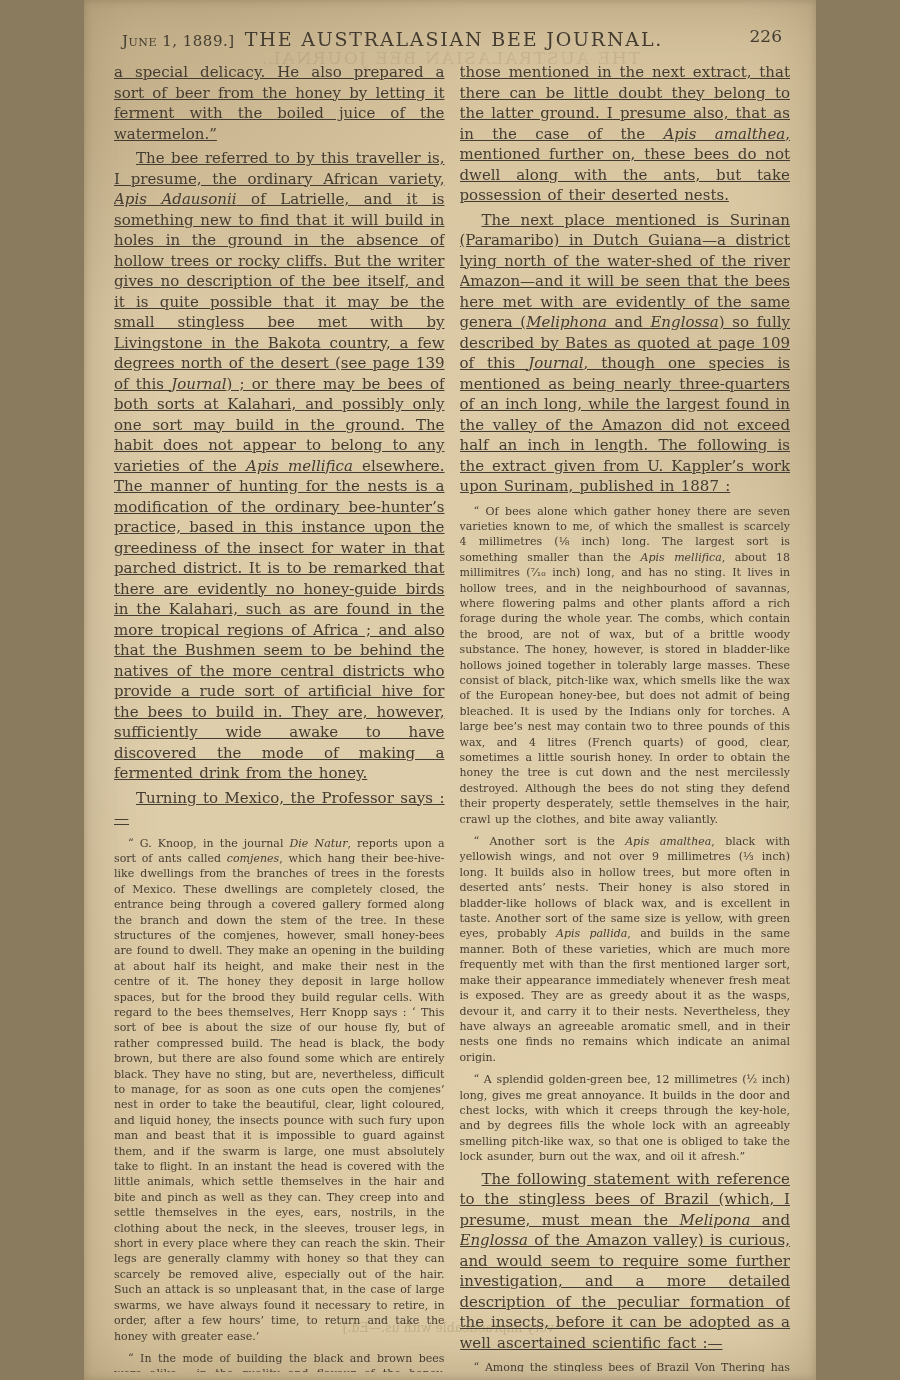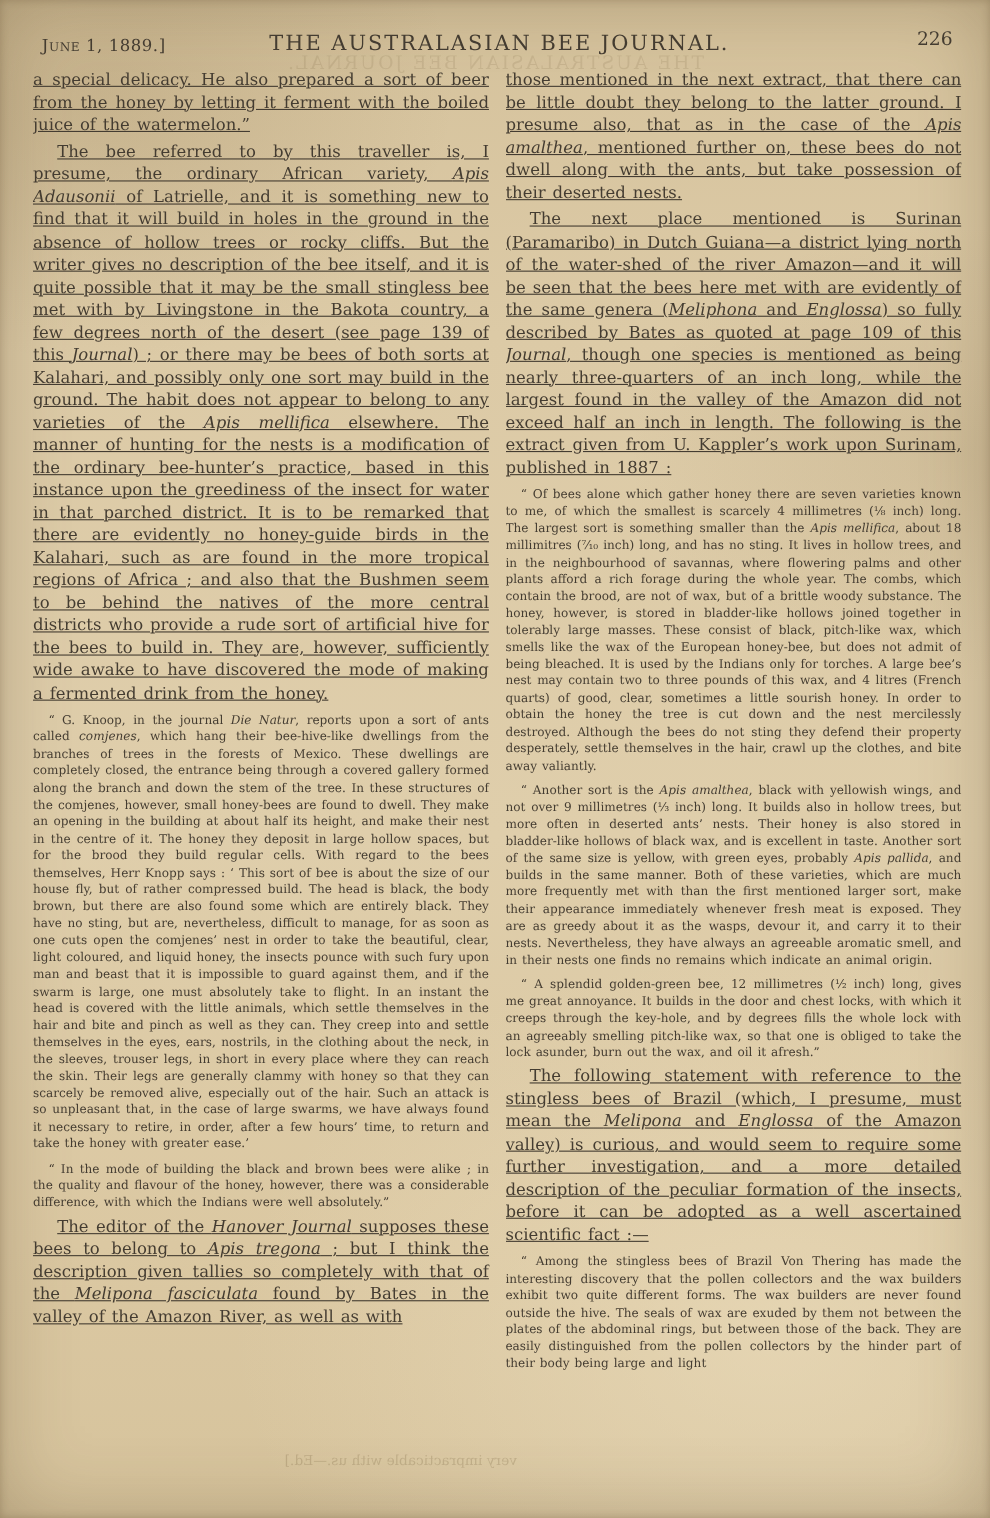--- a/index.html
+++ b/index.html
@@ -1,18 +1,18 @@
 <!DOCTYPE html>
 <html><head>
 <meta charset="utf-8">
 <style>
   html,body { margin:0; padding:0; background:#8a7a5e; }
   .page {
     position:relative;
-    width:900px; height:1380px;
+    width:732px; height:1380px;
     margin:0 auto;
     overflow:hidden;
     color:#443c31;
     font-family:"DejaVu Serif", serif;
     background:
       radial-gradient(ellipse 700px 500px at 78% 88%, rgba(238,224,193,0.55), rgba(238,224,193,0) 70%),
       radial-gradient(ellipse 500px 380px at 10% 6%, rgba(110,85,45,0.16), rgba(110,85,45,0) 65%),
       radial-gradient(ellipse 420px 300px at 96% 30%, rgba(120,95,55,0.12), rgba(120,95,55,0) 70%),
       linear-gradient(180deg, #d5c29c 0%, #dccaa6 22%, #dfceab 55%, #dbc8a2 82%, #d6c39c 100%);
     box-shadow: inset 0 0 70px rgba(85,65,35,0.30), inset 0 0 8px rgba(70,50,25,0.25);
@@ -82,20 +82,21 @@
     <span class="pageno">226</span>
   </div>
 
   <div class="ghost ghost-title">THE AUSTRALASIAN BEE JOURNAL.</div>
   <div class="ghost ghost-bottom">very impracticable with us.—Ed.]</div>
 
   <div class="columns">
     <div class="col" id="col-left">
         <p class="body noindent"><span>a special delicacy.  He also prepared a sort of beer from the honey by letting it ferment with the boiled juice of the watermelon.”</span></p>
         <p class="body"><span>The bee referred to by this traveller is, I presume, the ordinary African variety, </span><span class="italic">Apis Adausonii</span><span> of Latrielle, and it is something new to find that it will build in holes in the ground in the absence of hollow trees or rocky cliffs.  But the writer gives no description of the bee itself, and it is quite possible that it may be the small stingless bee met with by Livingstone in the Bakota country, a few degrees north of the desert (see page 139 of this </span><span class="italic">Journal</span><span>) ;  or there may be bees of both sorts at Kalahari, and possibly only one sort may build in the ground.  The habit does not appear to belong to any varieties of the </span><span class="italic">Apis mellifica</span><span> elsewhere.  The manner of hunting for the nests is a modification of the ordinary bee-hunter’s practice, based in this instance upon the greediness of the insect for water in that parched district.  It is to be remarked that there are evidently no honey-guide birds in the Kalahari, such as are found in the more tropical regions of Africa ;  and also that the Bushmen seem to be behind the natives of the more central districts who provide a rude sort of artificial hive for the bees to build in.  They are, however, sufficiently wide awake to have discovered the mode of making a fermented drink from the honey.</span></p>
+        <p class="body"><span>Turning to Mexico, the Professor says :—</span></p>
         <p class="extract"><span>“ G. Knoop, in the journal </span><span class="italic">Die Natur</span><span>, reports upon a sort of ants called </span><span class="italic">comjenes</span><span>, which hang their bee-hive-like dwellings from the branches of trees in the forests of Mexico.  These dwellings are completely closed, the entrance being through a covered gallery formed along the branch and down the stem of the tree.  In these structures of the comjenes, however, small honey-bees are found to dwell.  They make an opening in the building at about half its height, and make their nest in the centre of it.  The honey they deposit in large hollow spaces, but for the brood they build regular cells.  With regard to the bees themselves, Herr Knopp says : ‘ This sort of bee is about the size of our house fly, but of rather compressed build.  The head is black, the body brown, but there are also found some which are entirely black.  They have no sting, but are, nevertheless, difficult to manage, for as soon as one cuts open the comjenes’ nest in order to take the beautiful, clear, light coloured, and liquid honey, the insects pounce with such fury upon man and beast that it is impossible to guard against them, and if the swarm is large, one must absolutely take to flight.  In an instant the head is covered with the little animals, which settle themselves in the hair and bite and pinch as well as they can.  They creep into and settle themselves in the eyes, ears, nostrils, in the clothing about the neck, in the sleeves, trouser legs, in short in every place where they can reach the skin.  Their legs are generally clammy with honey so that they can scarcely be removed alive, especially out of the hair.  Such an attack is so unpleasant that, in the case of large swarms, we have always found it necessary to retire, in order, after a few hours’ time, to return and take the honey with greater ease.’</span></p>
         <p class="extract"><span>“ In the mode of building the black and brown bees were alike ;  in the quality and flavour of the honey, however, there was a considerable difference, with which the Indians were well absolutely.”</span></p>
         <p class="body"><span>The editor of the </span><span class="italic">Hanover Journal</span><span> supposes these bees to belong to </span><span class="italic">Apis tregona</span><span> ;  but I think the description given tallies so completely with that of the </span><span class="italic">Melipona fasciculata</span><span> found by Bates in the valley of the Amazon River, as well as with</span></p>
       </div>
     <div class="col" id="col-right">
         <p class="body noindent"><span>those mentioned in the next extract, that there can be little doubt they belong to the latter ground.  I presume also, that as in the case of the </span><span class="italic">Apis amalthea</span><span>, mentioned further on, these bees do not dwell along with the ants, but take possession of their deserted nests.</span></p>
         <p class="body"><span>The next place mentioned is Surinan (Paramaribo) in Dutch Guiana—a district lying north of the water-shed of the river Amazon—and it will be seen that the bees here met with are evidently of the same genera (</span><span class="italic">Meliphona</span><span> and </span><span class="italic">Englossa</span><span>) so fully described by Bates as quoted at page 109 of this </span><span class="italic">Journal</span><span>, though one species is mentioned as being nearly three-quarters of an inch long, while the largest found in the valley of the Amazon did not exceed half an inch in length.  The following is the extract given from U. Kappler’s work upon Surinam, published in 1887 :</span></p>
         <p class="extract"><span>“ Of bees alone which gather honey there are seven varieties known to me, of which the smallest is scarcely 4 millimetres (⅛ inch) long.  The largest sort is something smaller than the </span><span class="italic">Apis mellifica</span><span>, about 18 millimitres (⁷⁄₁₀ inch) long, and has no sting.  It lives in hollow trees, and in the neighbourhood of savannas, where flowering palms and other plants afford a rich forage during the whole year.  The combs, which contain the brood, are not of wax, but of a brittle woody substance.  The honey, however, is stored in bladder-like hollows joined together in tolerably large masses.  These consist of black, pitch-like wax, which smells like the wax of the European honey-bee, but does not admit of being bleached.  It is used by the Indians only for torches.  A large bee’s nest may contain two to three pounds of this wax, and 4 litres (French quarts) of good, clear, sometimes a little sourish honey.  In order to obtain the honey the tree is cut down and the nest mercilessly destroyed.  Although the bees do not sting they defend their property desperately, settle themselves in the hair, crawl up the clothes, and bite away valiantly.</span></p>
         <p class="extract"><span>“ Another sort is the </span><span class="italic">Apis amalthea</span><span>, black with yellowish wings, and not over 9 millimetres (⅓ inch) long.  It builds also in hollow trees, but more often in deserted ants’ nests.  Their honey is also stored in bladder-like hollows of black wax, and is excellent in taste.  Another sort of the same size is yellow, with green eyes, probably </span><span class="italic">Apis pallida</span><span>, and builds in the same manner.  Both of these varieties, which are much more frequently met with than the first mentioned larger sort, make their appearance immediately whenever fresh meat is exposed.  They are as greedy about it as the wasps, devour it, and carry it to their nests.  Nevertheless, they have always an agreeable aromatic smell, and in their nests one finds no remains which indicate an animal origin.</span></p>
         <p class="extract"><span>“ A splendid golden-green bee, 12 millimetres (½ inch) long, gives me great annoyance.  It builds in the door and chest locks, with which it creeps through the key-hole, and by degrees fills the whole lock with an agreeably smelling pitch-like wax, so that one is obliged to take the lock asunder, burn out the wax, and oil it afresh.”</span></p>

